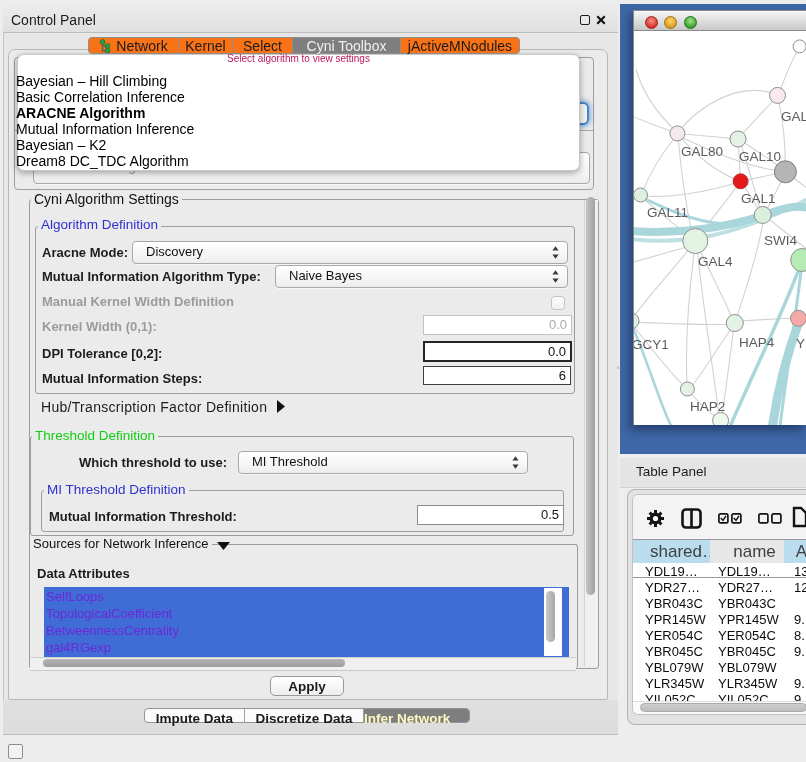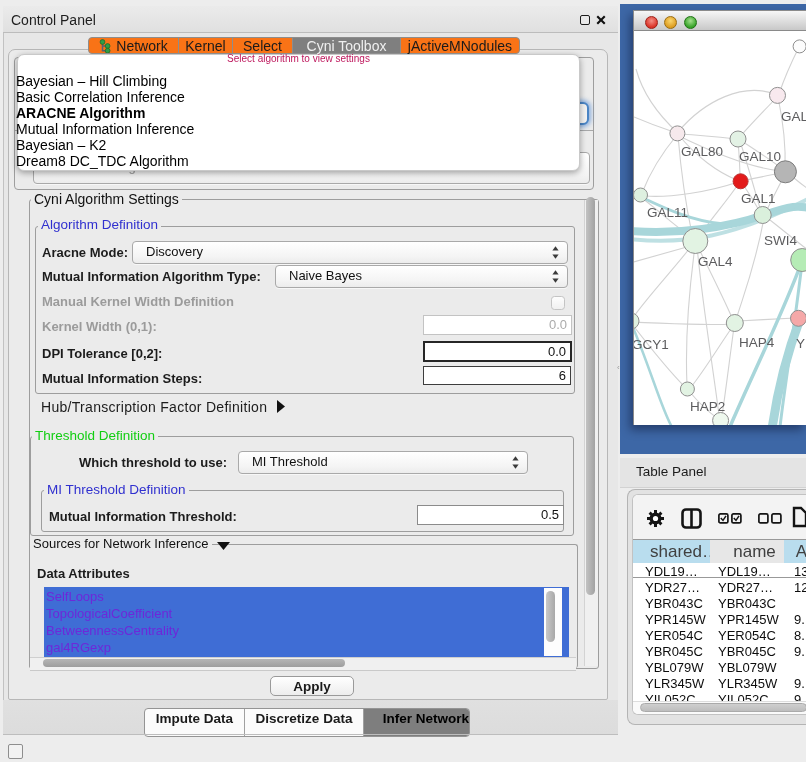--- a/index.html
+++ b/index.html
@@ -126,28 +126,28 @@
 <div class="lb" style="left:37px;top:566px">Data Attributes</div>
 
 <div class="a" style="left:44px;top:587px;width:525px;height:70px;background:#3f6dd5"></div>
 <div class="a" style="left:46px;top:588px;font-size:13px;color:#6d28d9;line-height:17px;white-space:nowrap">SelfLoops<br>TopologicalCoefficient<br>BetweennessCentrality<br>gal4RGexp</div>
 <div class="a" style="left:544px;top:588px;width:18px;height:68px;background:#fdfdfd"></div>
 <div class="a" style="left:546px;top:591px;width:9px;height:51px;background:linear-gradient(90deg,#c8c8c8,#a8a8a8);border-radius:5px"></div>
 
 <div class="a" style="left:30px;top:657px;width:546px;height:12px;background:#f0f0f0;border-top:1px solid #cfcfcf;border-bottom:1px solid #c9c9c9"></div>
 <div class="a" style="left:43px;top:659px;width:302px;height:8px;background:linear-gradient(#b5b5b5,#9d9d9d);border-radius:4px"></div>
 
-<div class="a" style="left:270px;top:676px;width:84px;height:20px;background:linear-gradient(#fff,#ededed);border:1px solid #9a9a9a;border-radius:5px;box-sizing:border-box;font-size:13.5px;font-weight:600;color:#1a1a1a;text-align:center;line-height:19px">Apply</div>
+<div class="a" style="left:270px;top:676px;width:74px;height:20px;background:linear-gradient(#fff,#ededed);border:1px solid #9a9a9a;border-radius:5px;box-sizing:border-box;font-size:13.5px;font-weight:600;color:#1a1a1a;text-align:center;line-height:19px">Apply</div>
 
 <div class="a" style="left:3px;top:700px;width:615px;height:34px;background:linear-gradient(#e0e0e0,#dcdcdc)"></div>
 
-<div class="a" style="left:144px;top:708px;width:326px;height:29px;background:#fbfbfb;border:1px solid #949494;border-radius:4px;box-sizing:border-box;display:flex;font-size:13.5px;font-weight:600;color:#1b1b1b">
+<div class="a" style="left:144px;top:708px;width:326px;height:15px;background:#fbfbfb;border:1px solid #949494;border-radius:4px;box-sizing:border-box;display:flex;font-size:13.5px;font-weight:600;color:#1b1b1b">
   <div style="width:99px;text-align:center;line-height:19px;border-right:1px solid #a0a0a0">Impute Data</div>
   <div style="width:118px;text-align:center;line-height:19px;border-right:1px solid #a0a0a0">Discretize Data</div>
-  <div style="flex:1;text-align:right;line-height:19px;background:#7e7e7e;color:#000000;border-radius:0 3px 3px 0">Infer Network</div>
+  <div style="flex:1;text-align:left;line-height:19px;background:#7e7e7e;color:#fef9c3;border-radius:0 3px 3px 0">Infer Network</div>
 </div>
 
 <div class="a" style="left:3px;top:734px;width:615px;height:1px;background:#bdbdbd"></div>
 
 <div class="a" style="left:8px;top:744px;width:13px;height:13px;border:1.5px solid #8e8e8e;border-radius:2px;background:#f2f2f2"></div>
 
 <div class="a" style="left:617px;top:363px;width:4px;height:9px;color:#9a9a9a;font-size:8px;line-height:9px">‹</div>
 
 <div class="a" style="left:620px;top:4px;width:186px;height:450px;background:#3d67a6"></div>
 

